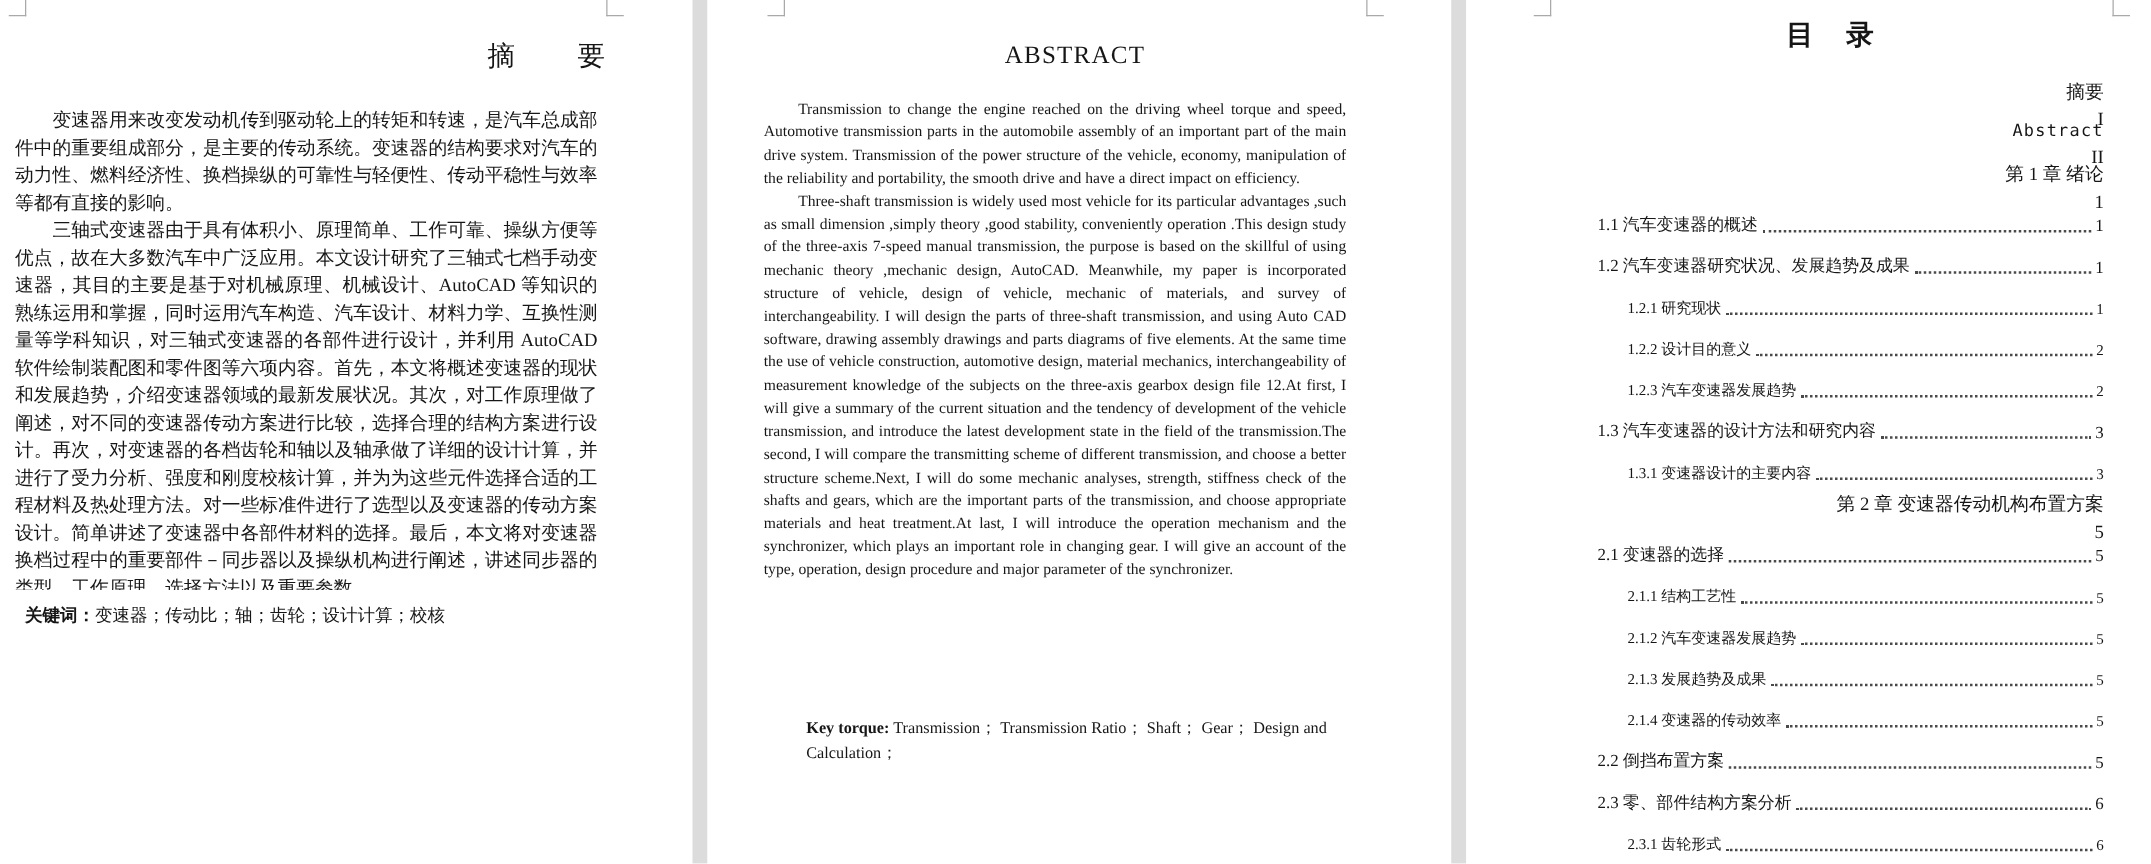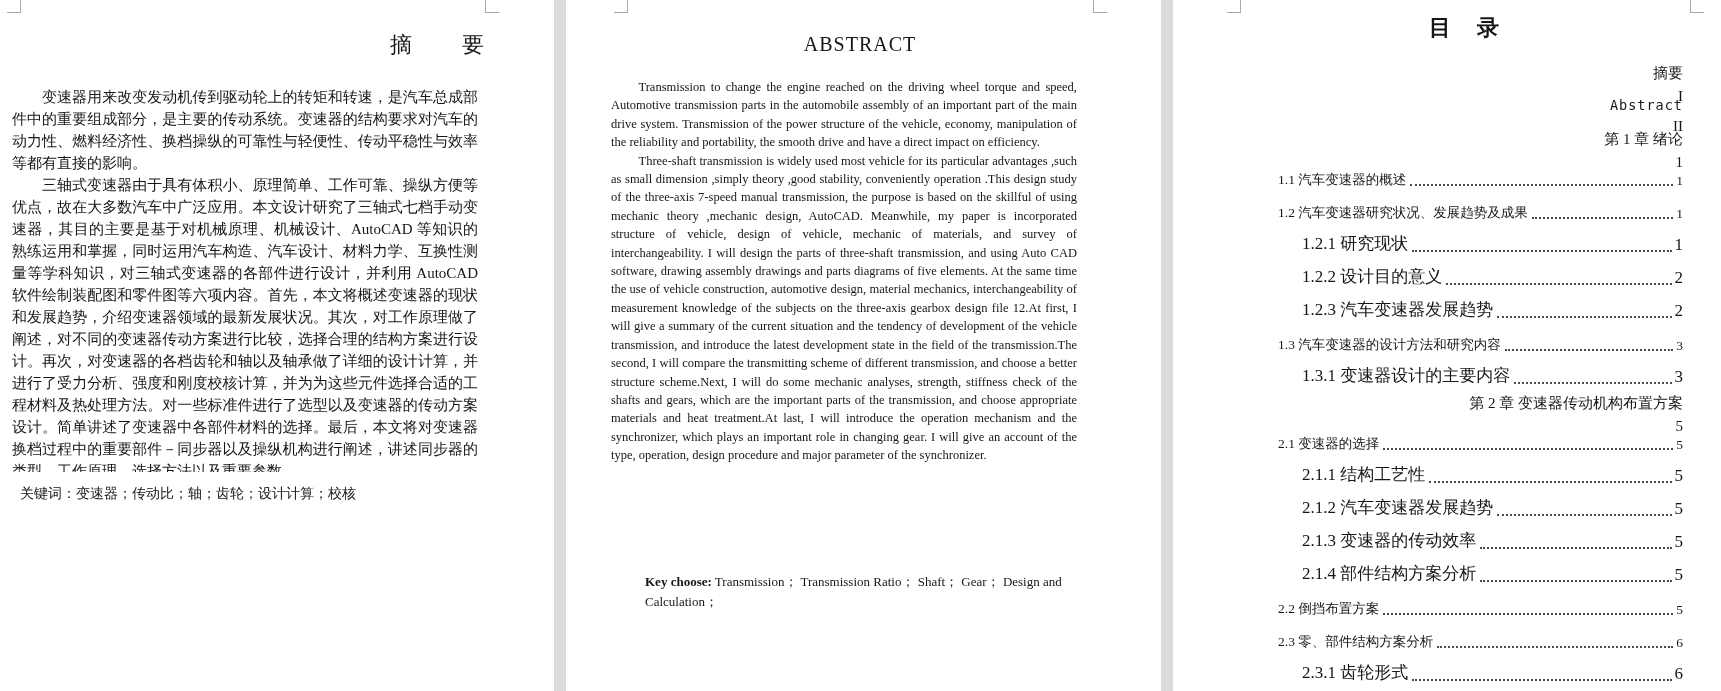--- a/index.html
+++ b/index.html
@@ -16,42 +16,42 @@
   .mark{position:absolute;top:0;width:13px;height:12px;}
   .mark.l{border-right:1px solid #a9a9a9;border-bottom:1px solid #a9a9a9;}
   .mark.r{border-left:1px solid #a9a9a9;border-bottom:1px solid #a9a9a9;}
   
   .cn-title{position:absolute;left:20px;top:30px;width:466px;text-align:right;
             font-size:22px;font-weight:normal;letter-spacing:2px;}
   .cn-body{position:absolute;left:12px;top:86px;width:466px;height:386px;overflow:hidden;
            font-size:15px;line-height:22px;text-align:justify;}
   .cn-body p{margin:0;text-indent:2em;}
   .cn-keywords{position:absolute;left:20px;top:483px;width:466px;font-size:14px;line-height:21px;}
-  .cn-keywords b{font-weight:normal;}
+  .cn-keywords b{font-weight:bold;}
   
   .en-title{position:absolute;left:61px;top:33px;width:466px;text-align:center;
             font-size:20px;letter-spacing:1px;}
   .en-body{position:absolute;left:45px;top:78px;width:466px;height:482px;overflow:hidden;
            font-size:12.5px;line-height:18.4px;text-align:justify;}
   .en-body p{margin:0;text-indent:2.2em;}
   .en-keywords{position:absolute;left:61px;top:572px;width:466px;font-size:13px;line-height:20px;}
   .en-kw-line1{margin-left:18px;}
   .en-kw-line2{margin-left:94px;}
   .en-keywords b{font-weight:bold;}
   
   .toc-title{position:absolute;left:67px;top:13px;width:450px;text-align:center;
              font-size:22px;font-weight:bold;letter-spacing:2px;}
   .toc-list{position:absolute;left:86px;top:64px;width:424px;}
   .toc-entry{display:flex;align-items:flex-end;height:33px;padding-bottom:7px;box-sizing:border-box;}
   .toc-entry .label{white-space:nowrap;}
   .toc-entry .leader{flex:1;border-bottom:2px dotted #4a4a4a;margin:0 3px 3px 4px;height:0;}
   .toc-entry .pagenum{white-space:nowrap;}
   .lvl0{font-size:15px;flex-direction:column;}
   .lvl1{font-size:13.5px;padding-left:19px;}
-  .lvl2{font-size:17px;padding-left:43px;}
+  .lvl2{font-size:12px;padding-left:43px;}
   .mono .label{font-family:"DejaVu Sans Mono","Liberation Mono",monospace;font-size:13.5px;letter-spacing:1px;}
 </style>
 </head>
 <body>
 
 <div class="screen">
 
   <div class="page page1">
     <div class="mark l" style="left:7px;"></div>
     <div class="mark r" style="left:485px;"></div>
@@ -69,21 +69,21 @@
 
   <div class="page page2">
     <div class="mark l" style="left:48px;"></div>
     <div class="mark r" style="left:527px;"></div>
     <div class="en-title">ABSTRACT</div>
     <div class="en-body">
         <p>Transmission to change the engine reached on the driving wheel torque and speed, Automotive transmission parts in the automobile assembly of an important part of the main drive system. Transmission of the power structure of the vehicle, economy, manipulation of the reliability and portability, the smooth drive and have a direct impact on efficiency.</p>
         <p>Three-shaft transmission is widely used most vehicle for its particular advantages ,such as small dimension ,simply theory ,good stability, conveniently operation .This design study of the three-axis 7-speed manual transmission, the purpose is based on the skillful of using mechanic theory ,mechanic design, AutoCAD. Meanwhile, my paper is incorporated structure of vehicle, design of vehicle, mechanic of materials, and survey of interchangeability. I will design the parts of three-shaft transmission, and using Auto CAD software, drawing assembly drawings and parts diagrams of five elements. At the same time the use of vehicle construction, automotive design, material mechanics, interchangeability of measurement knowledge of the subjects on the three-axis gearbox design file 12.At first, I will give a summary of the current situation and the tendency of development of the vehicle transmission, and introduce the latest development state in the field of the transmission.The second, I will compare the transmitting scheme of different transmission, and choose a better structure scheme.Next, I will do some mechanic analyses, strength, stiffness check of the shafts and gears, which are the important parts of the transmission, and choose appropriate materials and heat treatment.At last, I will introduce the operation mechanism and the synchronizer, which plays an important role in changing gear. I will give an account of the type, operation, design procedure and major parameter of the synchronizer.</p>
       </div>
     <div class="en-keywords">
-      <div class="en-kw-line1"><b>Key choose:</b><span> Transmission； Transmission Ratio； Shaft； Gear； Design and Calculation；</span></div>
+      <div class="en-kw-line1"><b>Key torque:</b><span> Transmission； Transmission Ratio； Shaft； Gear； Design and Calculation；</span></div>
     </div>
   </div>
 
   <div class="gap gap2"></div>
 
   <div class="page page3">
     <div class="mark l" style="left:54px;"></div>
     <div class="mark r" style="left:517px;"></div>
     <div class="toc-title">目　录</div>
     <div class="toc-list">
@@ -151,26 +151,26 @@
           <span class="label">2.1.1 结构工艺性</span>
           <span class="leader"></span>
           <span class="pagenum">5</span>
         </div>
         <div class="toc-entry lvl2">
           <span class="label">2.1.2 汽车变速器发展趋势</span>
           <span class="leader"></span>
           <span class="pagenum">5</span>
         </div>
         <div class="toc-entry lvl2">
-          <span class="label">2.1.3 变速器的传动效率</span>
+          <span class="label">2.1.3 发展趋势及成果</span>
           <span class="leader"></span>
           <span class="pagenum">5</span>
         </div>
         <div class="toc-entry lvl2">
-          <span class="label">2.1.4 部件结构方案分析</span>
+          <span class="label">2.1.4 变速器的传动效率</span>
           <span class="leader"></span>
           <span class="pagenum">5</span>
         </div>
         <div class="toc-entry lvl1">
           <span class="label">2.2 倒挡布置方案</span>
           <span class="leader"></span>
           <span class="pagenum">5</span>
         </div>
         <div class="toc-entry lvl1">
           <span class="label">2.3 零、部件结构方案分析</span>

